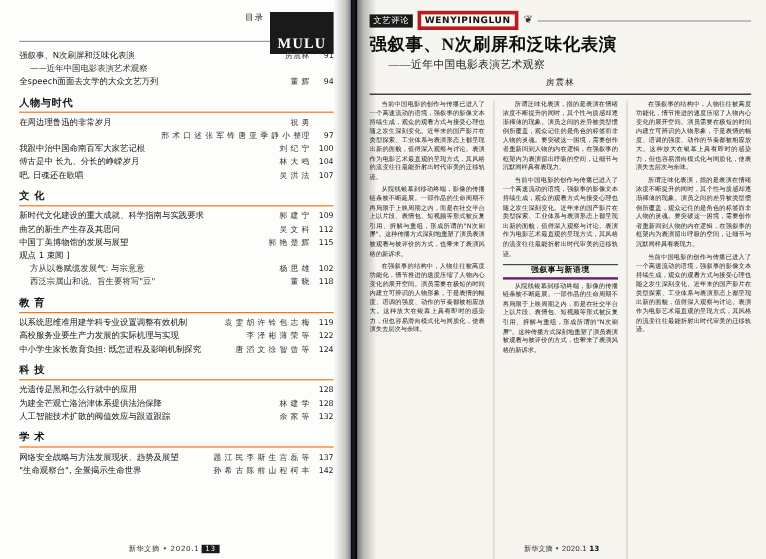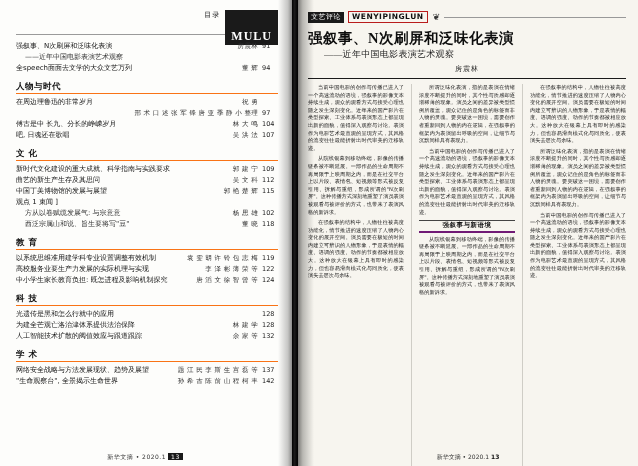--- a/index.html
+++ b/index.html
@@ -104,21 +104,21 @@
   .entry .auth {
     flex: 0 0 auto;
     font-size: 6.5px;
     color: #333;
     padding-right: 4px;
     letter-spacing: 0.3px;
   }
   .entry .pg {
     flex: 0 0 auto;
     width: 16px;
-    text-align: left;
+    text-align: right;
     font-size: 6.5px;
     color: #222;
     font-family: "DejaVu Sans", sans-serif;
   }
   .entry.sub .title {
     padding-left: 9px;
     color: #333;
   }
   .toc-footer {
     position: absolute;
@@ -172,21 +172,21 @@
   }
   .art-header .cn-label {
     background: #1a1a1a;
     color: #fff;
     font-size: 7px;
     padding: 1px 3px;
     letter-spacing: 0.5px;
     line-height: 9px;
   }
   .art-header .py-label {
-    border: 1px solid #b91c1c;
+    border: 3px solid #b91c1c;
     font-size: 7.5px;
     font-weight: bold;
     letter-spacing: 0.5px;
     padding: 0 3px;
     line-height: 10px;
     color: #111;
   }
   .art-header .swirl {
     font-size: 9px;
     color: #333;
@@ -324,20 +324,26 @@
           <span class="auth">祝 勇</span>
           <span class="pg"></span>
         </div>
         <div class="entry sub">
           <span class="title"></span>
           <span class="mid"></span>
           <span class="auth">邢 术 口 述  张 军 锋  唐 亚  季 静 小 整理</span>
           <span class="pg">97</span>
         </div>
         <div class="entry">
+          <span class="title">我跟中治中国命南百军大家艺记根</span>
+          <span class="mid"></span>
+          <span class="auth">刘 纪 宁</span>
+          <span class="pg">100</span>
+        </div>
+        <div class="entry">
           <span class="title">傅古是中  长九、分长的峥嵘岁月</span>
           <span class="mid"></span>
           <span class="auth">林 大 鸣</span>
           <span class="pg">104</span>
         </div>
         <div class="entry">
           <span class="title">吧, 日魂还在歌唱</span>
           <span class="mid"></span>
           <span class="auth">吴 洪 法</span>
           <span class="pg">107</span>

